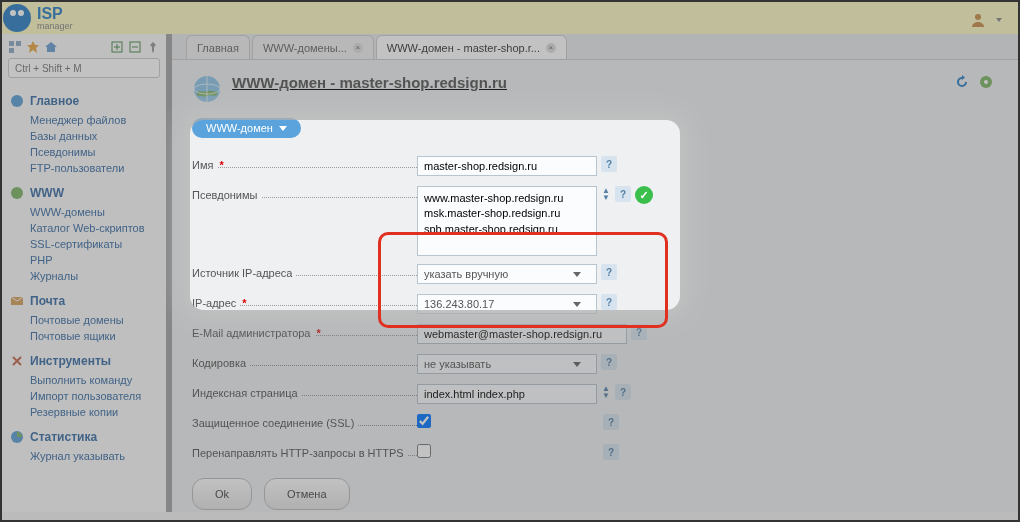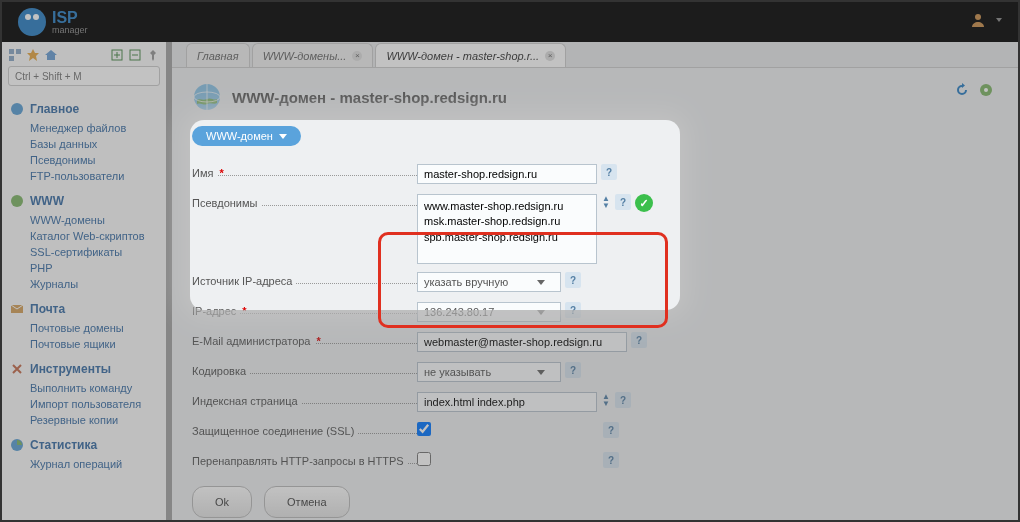--- a/index.html
+++ b/index.html
@@ -1,19 +1,19 @@
 <!DOCTYPE html>
 <html><head>
 <meta charset="utf-8">
 <style>
 * { box-sizing: border-box; margin: 0; padding: 0; font-family: Arial, sans-serif; }
 html, body { width: 1020px; height: 522px; overflow: hidden; }
 body { background: #f4f4f4; border: 2px solid #333; position: relative; }
 
-.topbar { height: 40px; background: #000000; display: flex; align-items: center; padding: 0 16px; position: relative; }
+.topbar { height: 32px; background: #fef9c3; display: flex; align-items: center; padding: 0 1px; position: relative; }
 .logo { display: flex; align-items: center; gap: 6px; }
 .logo-circle { width: 28px; height: 28px; background: #2a7fc4; border-radius: 50%; position: relative; }
 .logo-circle::before,.logo-circle::after { content:''; position:absolute; background:#fff; border-radius:50%; }
 .logo-circle::before { width:6px; height:6px; top:6px; left:7px; }
 .logo-circle::after { width:6px; height:6px; top:6px; right:7px; }
 .logo-text { font-size: 16px; font-weight: bold; color: #2a7fc4; }
 .logo-sub { font-size: 9px; color: #888; display: block; margin-top:-2px; }
 .top-right { position: absolute; right: 16px; top: 10px; display:flex; gap:10px; align-items:center; }
 .user-icon { width:16px; height:16px; }
 
@@ -23,45 +23,45 @@
 .sidebar-toolbar { display:flex; justify-content:space-between; align-items:center; padding:2px 0 4px; }
 .sidebar-toolbar-left, .sidebar-toolbar-right { display:flex; gap:4px; }
 .mini-icon { width:14px; height:14px; display:inline-block; }
 .search { width: 100%; height: 20px; border: 1px solid #ccc; border-radius: 3px; padding: 0 6px; font-size: 10px; color:#999; background:#fff; margin-bottom:6px; }
 .sidebar-section { margin-top: 6px; }
 .sidebar-section-title { color: #3a6ea5; font-weight: bold; font-size: 12px; padding: 4px 2px; display:flex; align-items:center; gap:6px; }
 .sb-icon { width:14px; height:14px; display:inline-block; }
 .sidebar-item { color: #3a6ea5; font-size: 11px; padding: 2px 2px 2px 22px; cursor: pointer; }
 
 .main { flex: 1; background: #eef0f2; display:flex; flex-direction:column; overflow:hidden; }
-.tabs { height: 26px; display:flex; align-items:flex-end; padding-left: 14px; gap:0; border-bottom:1px solid #ccc; background:#e8eaec;font-style:italic; }
+.tabs { height: 26px; display:flex; align-items:flex-end; padding-left: 14px; gap:0; border-bottom:1px solid #ccc; background:#e8eaec; }
 .tab { height: 24px; background:#f0f0f0; border:1px solid #ccc; border-bottom:none; border-radius:6px 6px 0 0; padding:0 10px; font-size:11px; color:#666; display:flex; align-items:center; gap:6px; margin-right:2px; cursor:pointer; }
 .tab.active { background:#fff; color:#333; }
 .tab-close { width:10px;height:10px; border-radius:50%; background:#ddd; font-size:8px; display:flex; align-items:center; justify-content:center; color:#666; }
 
 .content { flex:1; padding: 14px 20px; position:relative; overflow:auto; }
-.page-header { display:flex; align-items:center; gap:10px; margin-bottom:14px; }
+.page-header { display:flex; align-items:flex-start; gap:10px; margin-bottom:14px;text-decoration:underline; }
 .globe-icon { width:30px; height:30px; }
 .page-title { font-size:15px; font-weight:bold; color:#555; }
 .page-actions { position:absolute; right:24px; top:14px; display:flex; gap:8px; }
 .action-icon { width:16px; height:16px; cursor:pointer; }
 
 .subtab { display:inline-flex; align-items:center; height:20px; background:#5aa3dc; color:#fff; border-radius:12px; padding:0 14px; font-size:11px; gap:6px; margin-bottom:18px; cursor:pointer; }
 .subtab-arrow { border-left:4px solid transparent; border-right:4px solid transparent; border-top:5px solid #fff; }
 
 .form { font-size:11px; color:#555; }
 .form-row { display:flex; align-items:flex-start; margin-bottom:8px; min-height:22px; }
 .form-label { width:225px; position:relative; padding-top:3px; }
 .form-label-text { background:#eef0f2; position:relative; z-index:1; padding-right:4px; }
 .form-label::after { content:''; position:absolute; left:0; right:0; top:11px; border-bottom:1px dotted #999; z-index:0; }
 .required { color:#d00; font-weight:bold; margin-left:2px; }
 .form-field { flex:1; display:flex; align-items:flex-start; gap:4px; max-width:420px; }
 input.fld, select.fld { height:20px; width:180px; border:1px solid #b8c4ce; padding:0 6px; font-size:11px; background:#fafcfd; }
 textarea.fld { width:180px; height:70px; border:1px solid #b8c4ce; padding:4px 6px; font-size:11px; background:#fafcfd; resize:none; line-height:1.4; }
-.select-wrap { width:144px; height:20px; border:1px solid #b8c4ce; background:#fafcfd; display:flex; align-items:center; padding:0 15px 0 6px; font-size:11px; justify-content:space-between; cursor:pointer; }
+.select-wrap { width:180px; height:20px; border:1px solid #b8c4ce; background:#fafcfd; display:flex; align-items:center; padding:0 15px 0 6px; font-size:11px; justify-content:space-between; cursor:pointer; }
 .select-arrow { border-left:4px solid transparent; border-right:4px solid transparent; border-top:5px solid #666; }
 .help { width:16px; height:16px; border-radius:2px; background:#d7e4ef; color:#5580a5; font-size:10px; font-weight:bold; display:flex; align-items:center; justify-content:center; cursor:pointer; }
 .resize-handles { display:flex; flex-direction:column; gap:1px; margin-top:2px; }
 .resize-handles span { width:10px; height:6px; font-size:8px; color:#5580a5; text-align:center; line-height:6px; cursor:pointer; }
 .check-green { width:18px; height:18px; border-radius:50%; background:#3bbf4c; display:flex; align-items:center; justify-content:center; color:#fff; font-size:11px; font-weight:bold; }
 input[type=checkbox].cb { width:14px; height:14px; }
 
 .buttons { display:flex; gap:12px; margin-top:12px; }
 .btn { height:32px; padding:6px 22px; border-radius:12px; border:1px solid #bbb; background:linear-gradient(#fefefe,#e4e4e4); font-size:11px; color:#444; cursor:pointer; }
 
@@ -180,21 +180,21 @@
           <div class="sidebar-item">Резервные копии</div>
         </div>
         <div class="sidebar-section">
           <div class="sidebar-section-title">
             <svg class="sb-icon" viewBox="0 0 14 14">
               <circle cx="7" cy="7" r="6" fill="#5a9fd4"></circle>
               <path d="M7 7V2a5 5 0 0 1 5 5z" fill="#7fb566"></path>
             </svg>
             <span>Статистика</span>
           </div>
-          <div class="sidebar-item">Журнал операций</div>
+          <div class="sidebar-item">Журнал указывать</div>
         </div>
       </div>
   </div>
 
   <div class="main">
     <div class="tabs" id="tabs">
         <div class="tab">
           <span>Главная</span>
         </div>
         <div class="tab">

